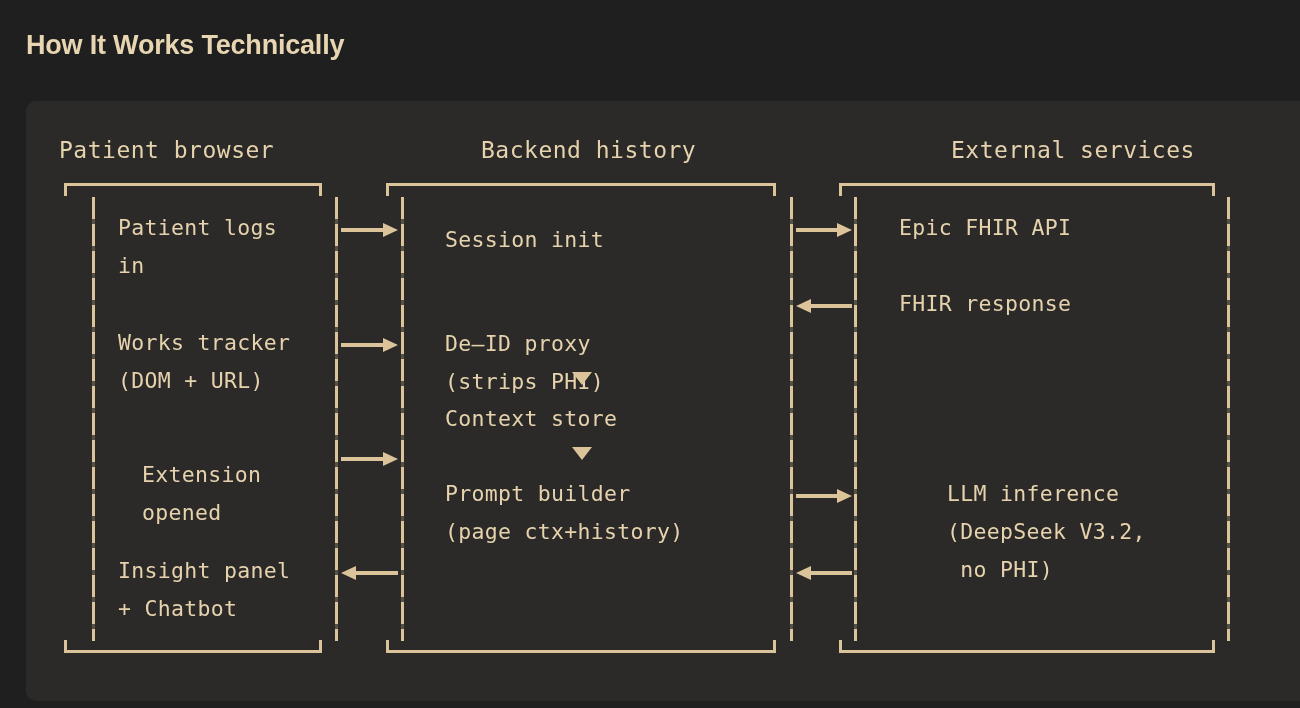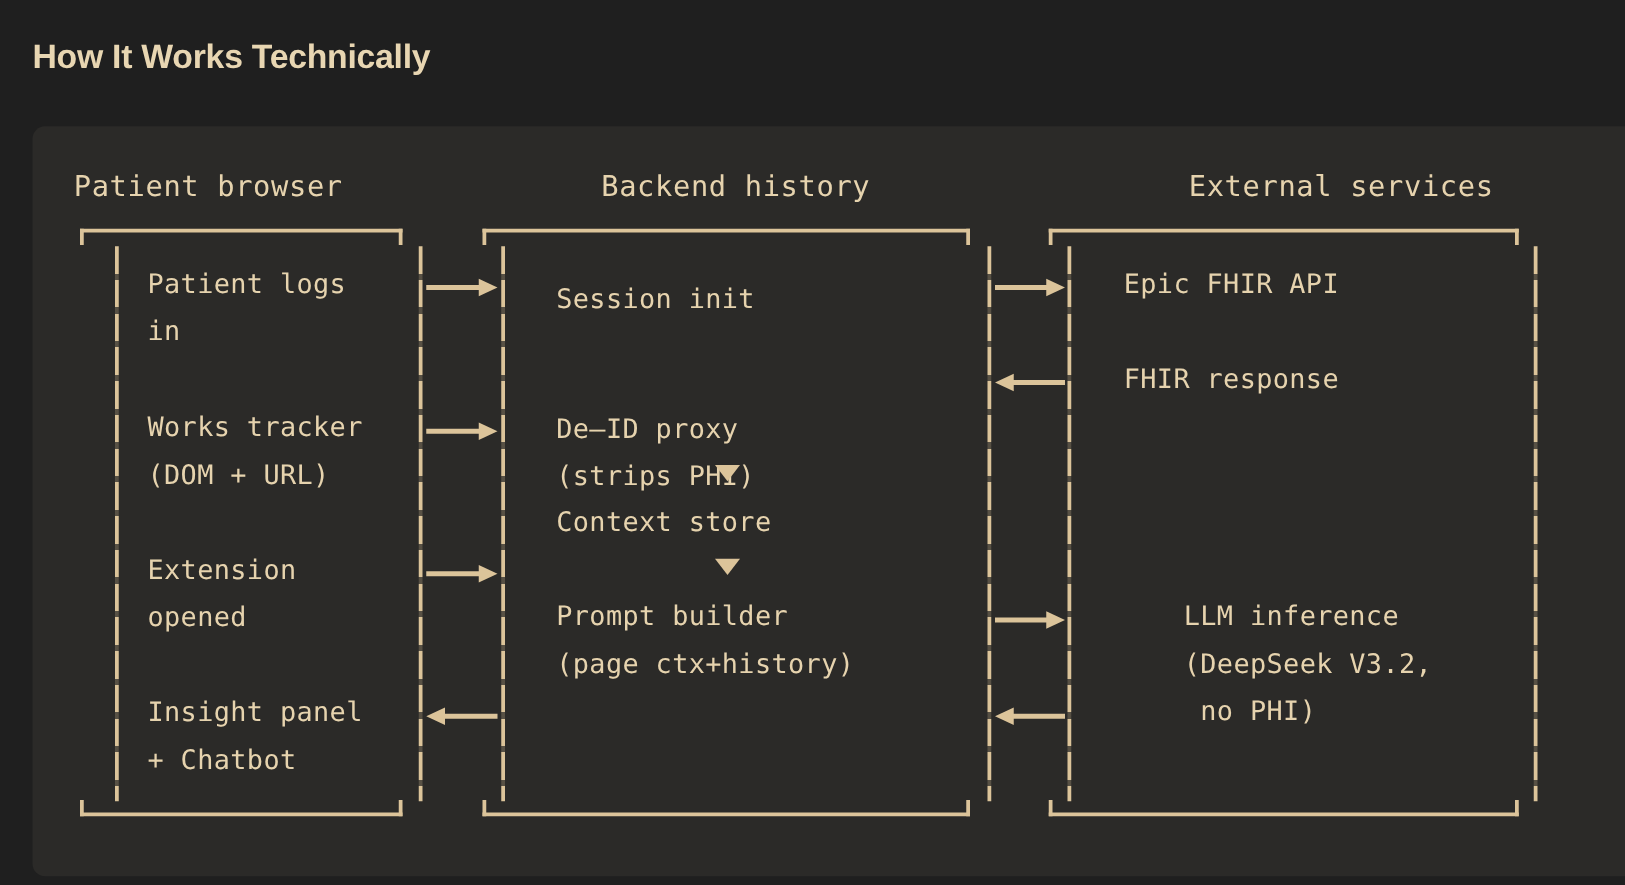--- a/index.html
+++ b/index.html
@@ -210,21 +210,21 @@
       <div class="lifeline l1"></div>
       <div class="lifeline l2"></div>
       <div class="lifeline l3"></div>
       <div class="lifeline l4"></div>
       <div class="lifeline l5"></div>
 
       <div class="lane-text col0" style="top:108px;">Patient logs
 in</div>
       <div class="lane-text col0" style="top:223px;">Works tracker
 (DOM + URL)</div>
-      <div class="lane-text col0" style="top:337px;">Extension
+      <div class="lane-text col0" style="top:355px;margin-left:24px;">Extension
 opened</div>
       <div class="lane-text col0" style="top:451px;">Insight panel
 + Chatbot</div>
 
       <div class="lane-text col1" style="top:120px;">Session init</div>
       <div class="lane-text col1" style="top:184px;margin-top:40px;">De–ID proxy
 (strips PHI)</div>
       <div class="lane-text col1" style="top:299px;">Context store</div>
       <div class="lane-text col1" style="top:374px;">Prompt builder
 (page ctx+history)</div>

